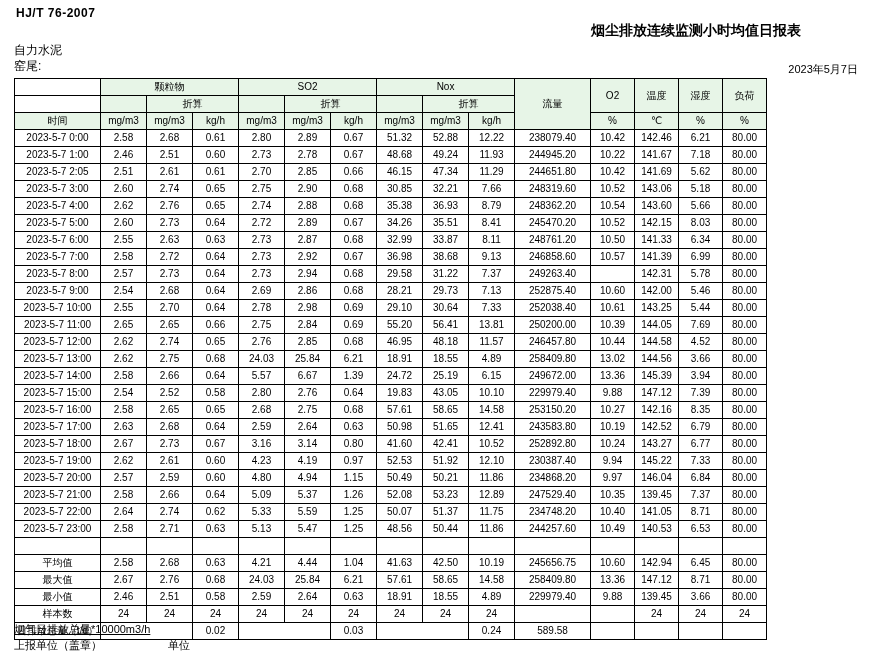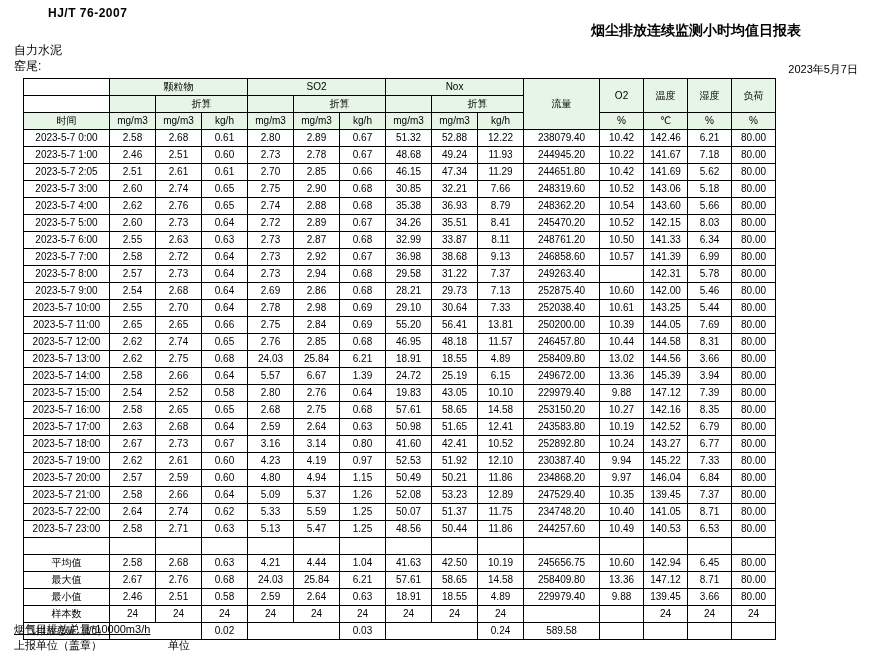--- a/index.html
+++ b/index.html
@@ -7,32 +7,32 @@
     width:878px;height:659px;
     background:#ffffff;
     font-family:"Liberation Sans","DejaVu Sans",sans-serif;
     font-size:11px;
     color:#000;
     position:relative;
     overflow:hidden;
   }
   .std-code{
     position:absolute;left:16px;top:6px;
-    font-weight:bold;font-size:12px;letter-spacing:0.5px;margin-left:32px;
+    font-weight:bold;font-size:12px;letter-spacing:0.5px;
   }
   .doc-title{
     position:absolute;left:0;top:22px;width:801px;
     text-align:right;font-weight:bold;font-size:14px;
   }
   .label-company{position:absolute;left:14px;top:42px;font-size:12px;}
   .label-stack{position:absolute;left:14px;top:58px;font-size:12px;}
   .label-date{position:absolute;right:20px;top:62px;font-size:11px;}
 
   table.report{
-    position:absolute;left:23px;top:78px;
+    position:absolute;left:14px;top:78px;
     border-collapse:collapse;
     table-layout:fixed;
     width:704px;
   }
   table.report td, table.report th{
     border:1px solid #000;
     font-size:10px;
     text-align:center;
     font-weight:normal;
     padding:0;
@@ -330,21 +330,21 @@
         <td class="val">0.65</td>
         <td class="val">2.76</td>
         <td class="val">2.85</td>
         <td class="val">0.68</td>
         <td class="val">46.95</td>
         <td class="val">48.18</td>
         <td class="val">11.57</td>
         <td class="val">246457.80</td>
         <td class="val">10.44</td>
         <td class="val">144.58</td>
-        <td class="val">8.31</td>
+        <td class="val">4.52</td>
         <td class="val">80.00</td>
       </tr>
       <tr>
         <td>2023-5-7 13:00</td>
         <td class="val">2.62</td>
         <td class="val">2.75</td>
         <td class="val">0.68</td>
         <td class="val">24.03</td>
         <td class="val">25.84</td>
         <td class="val">6.21</td>

